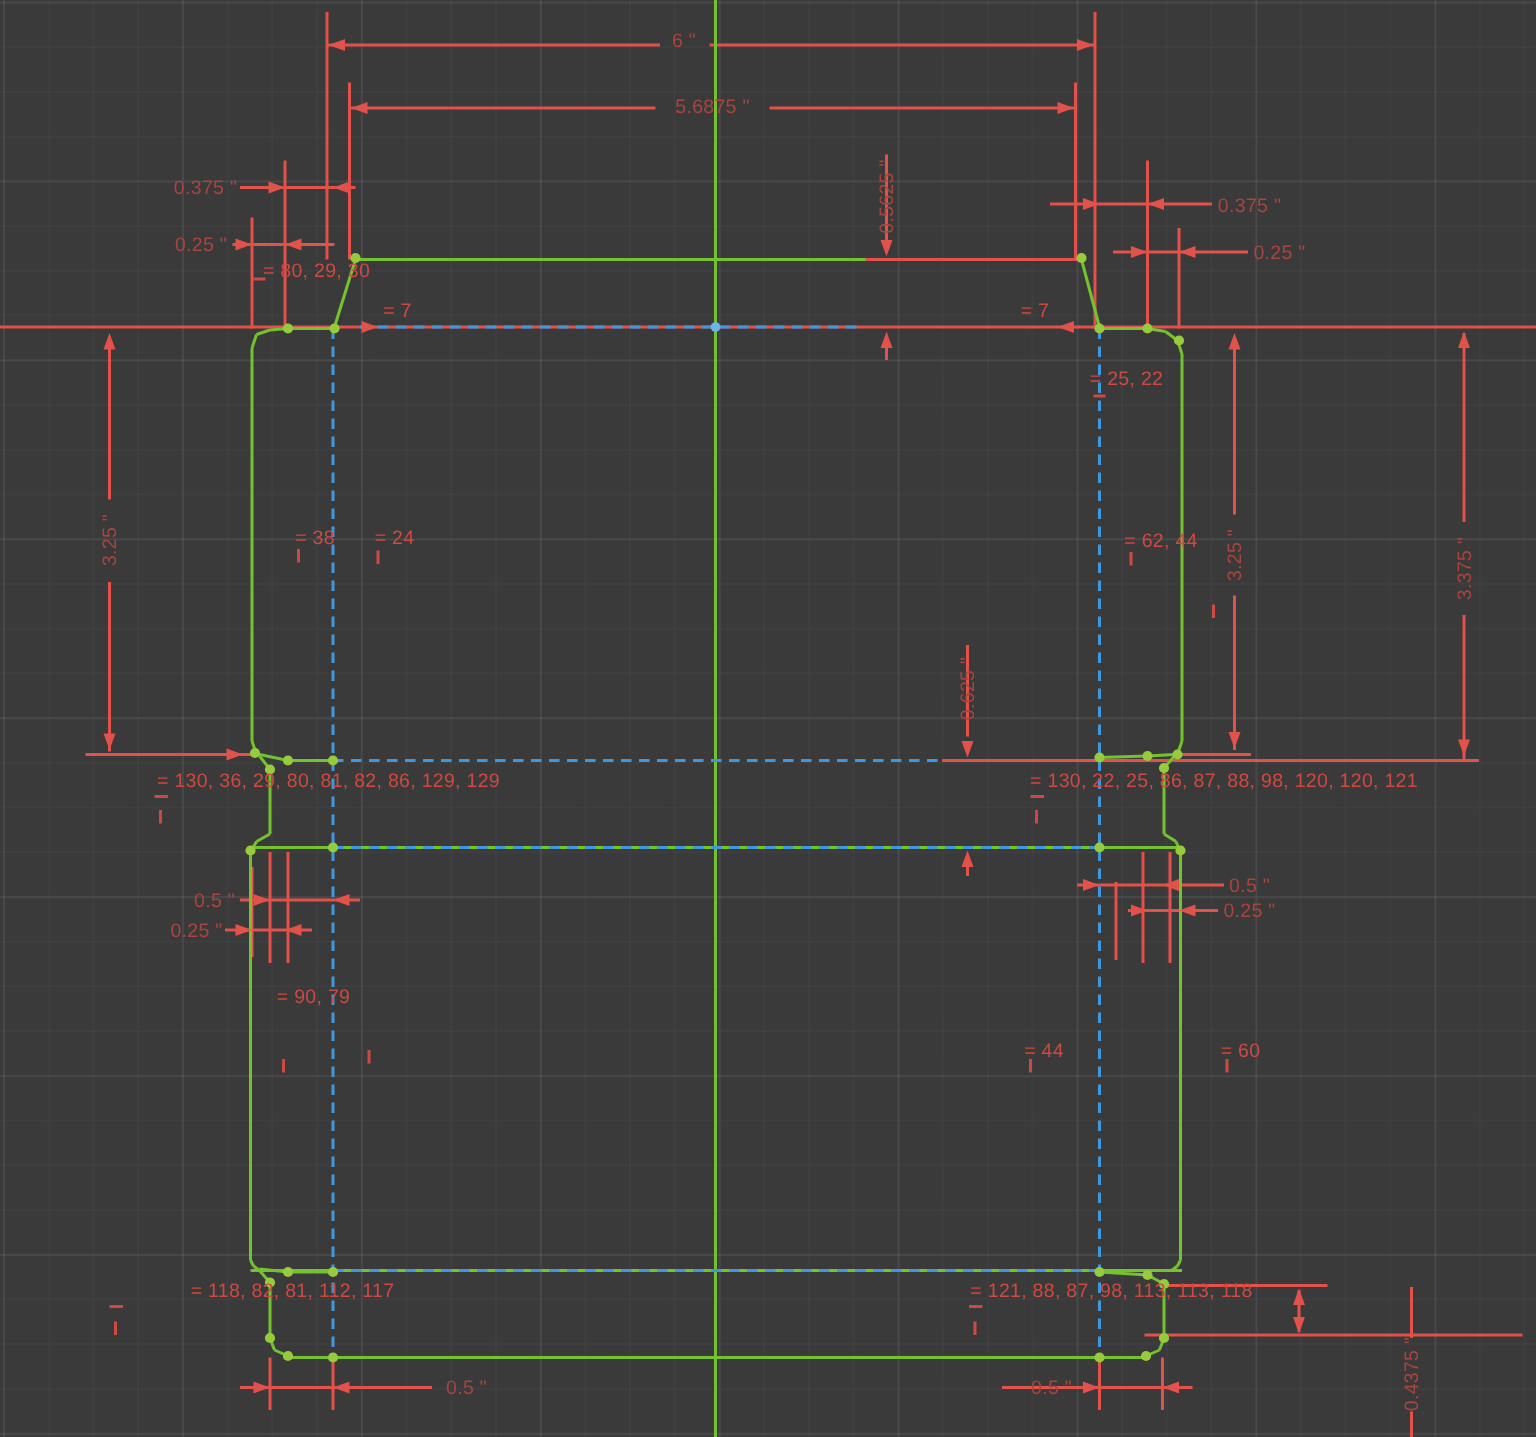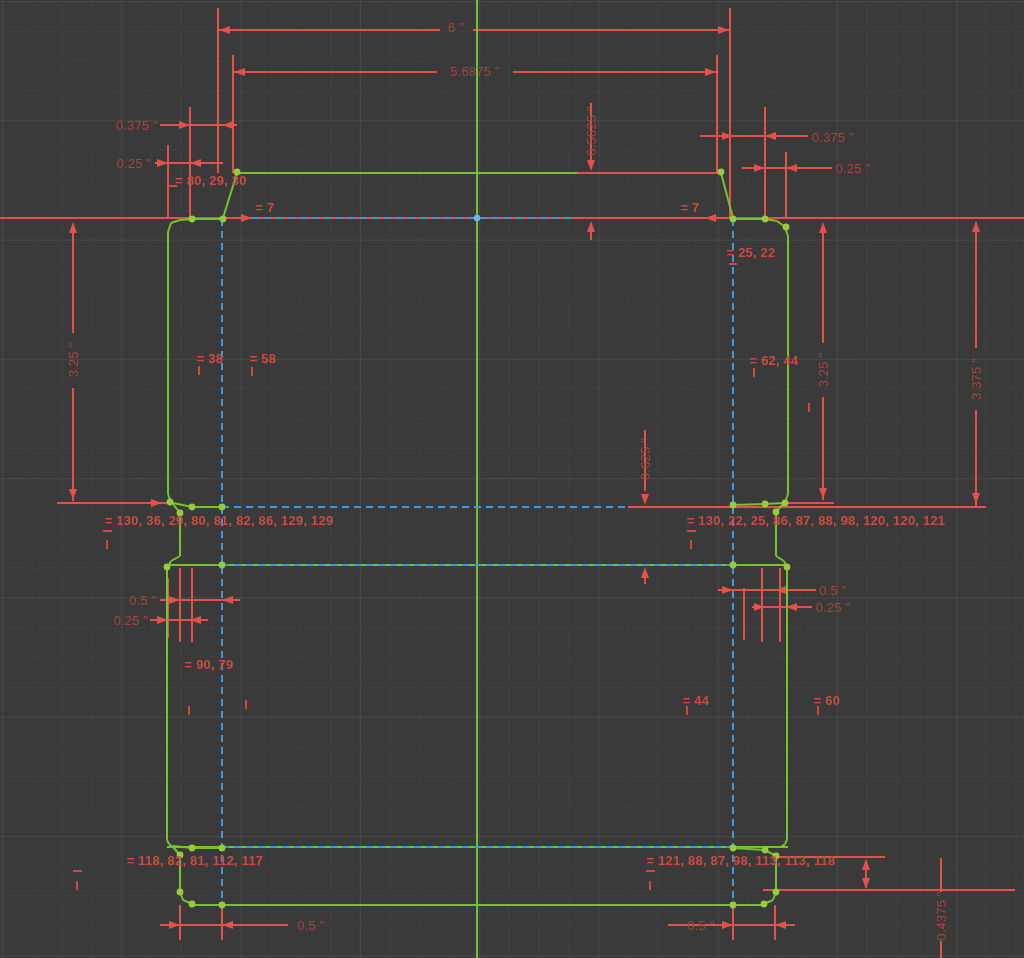--- a/index.html
+++ b/index.html
@@ -16,21 +16,21 @@
     font-family:"Liberation Sans", sans-serif;
   }
   #geo{position:absolute;left:0;top:0;}
   .lbl{
     position:absolute;white-space:nowrap;
     transform:translate(-50%,-50%);
     font-size:13px;line-height:13px;letter-spacing:0.2px;
   }
   .lbl.rot{transform:translate(-50%,-50%) rotate(-90deg);}
   .dt{color:#a8453e;}
-  .ct{color:#cd4a40;font-weight:bold;}
+  .ct{color:#cd4a40;font-weight:normal;}
 </style>
 </head>
 <body>
 
 <div id="canvas">
   <svg id="geo" width="1024" height="958">
       <line x1="0" y1="218" x2="1024" y2="218" stroke="#e2514a" stroke-width="2"></line>
       <line x1="218" y1="30" x2="440" y2="30" stroke="#e2514a" stroke-width="2"></line>
       <line x1="473" y1="30" x2="730" y2="30" stroke="#e2514a" stroke-width="2"></line>
       <line x1="218" y1="8" x2="218" y2="173" stroke="#e2514a" stroke-width="2"></line>
@@ -246,21 +246,21 @@
   <div class="lbl dt" style="left:833px;top:607px">0.25 "</div>
   <div class="lbl dt" style="left:311px;top:925px">0.5 "</div>
   <div class="lbl dt" style="left:701px;top:925px">0.5 "</div>
   <div class="lbl dt rot" style="left:941px;top:916px">0.4375 "</div>
 
   <div class="lbl ct" style="left:211px;top:180px">= 80, 29, 30</div>
   <div class="lbl ct" style="left:265px;top:207px">= 7</div>
   <div class="lbl ct" style="left:690px;top:207px">= 7</div>
   <div class="lbl ct" style="left:751px;top:252px">= 25, 22</div>
   <div class="lbl ct" style="left:210px;top:358px">= 38</div>
-  <div class="lbl ct" style="left:263px;top:358px">= 58</div>
+  <div class="lbl ct" style="left:263px;top:358px">= 24</div>
   <div class="lbl ct" style="left:774px;top:360px">= 62, 44</div>
   <div class="lbl ct" style="left:219px;top:520px">= 130, 36, 29, 80, 81, 82, 86, 129, 129</div>
   <div class="lbl ct" style="left:816px;top:520px">= 130, 22, 25, 86, 87, 88, 98, 120, 120, 121</div>
   <div class="lbl ct" style="left:209px;top:664px">= 90, 79</div>
   <div class="lbl ct" style="left:696px;top:700px">= 44</div>
   <div class="lbl ct" style="left:827px;top:700px">= 60</div>
   <div class="lbl ct" style="left:195px;top:860px">= 118, 82, 81, 112, 117</div>
   <div class="lbl ct" style="left:741px;top:860px">= 121, 88, 87, 98, 113, 113, 118</div>
 </div>
 

